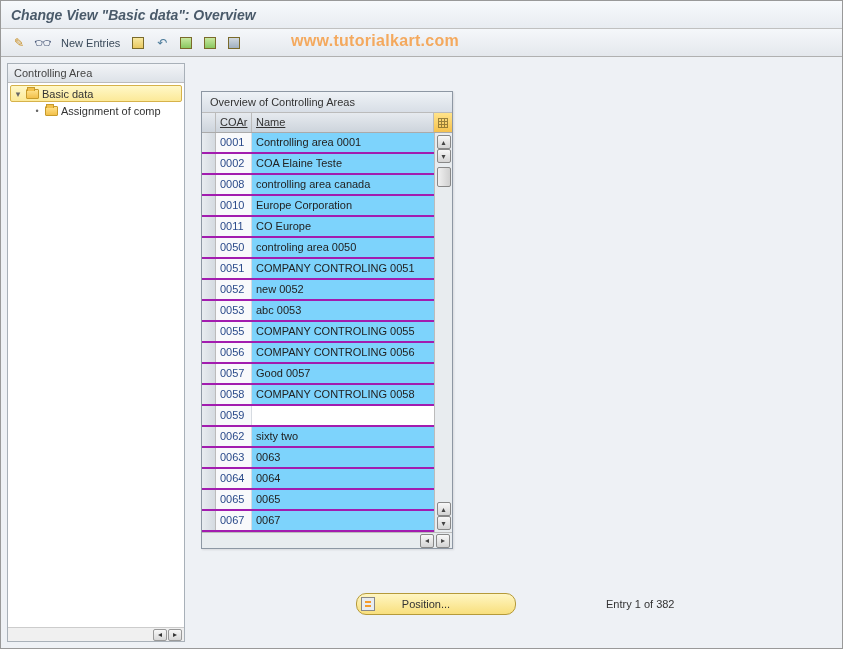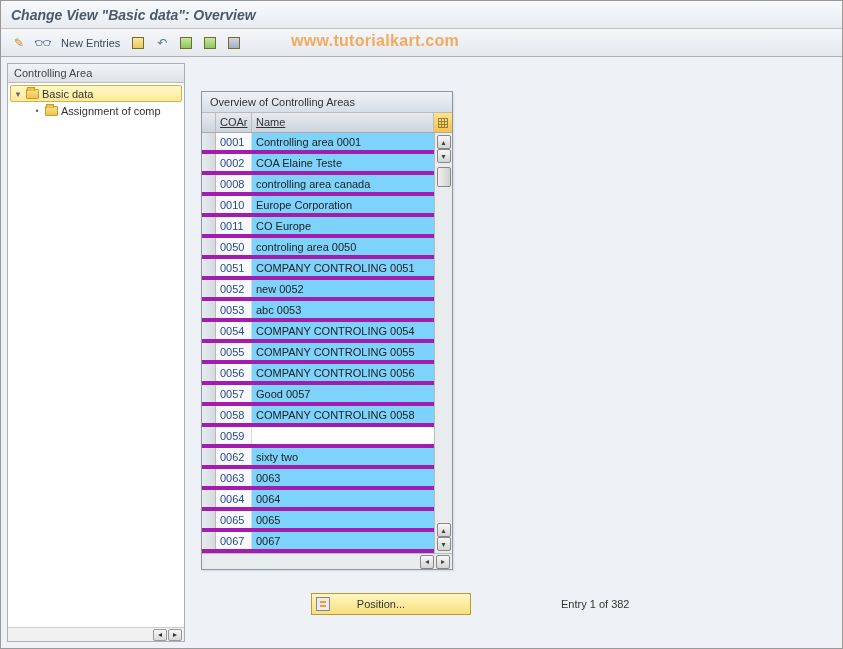--- a/index.html
+++ b/index.html
@@ -208,21 +208,21 @@
   }
   .table-body-wrap {
     display: flex;
   }
   .table-rows {
     flex: 1;
   }
   .table-row {
     display: flex;
     height: 21px;
-    border-bottom: 4px solid #a21caf;
+    border-bottom: 2px solid #a21caf;
   }
   .td-rowsel {
     width: 14px;
     background: linear-gradient(to right, #e8ecf0, #d4dae0);
     border-right: 1px solid #bbb;
     cursor: pointer;
   }
   .td-coar {
     width: 36px;
     padding: 3px 4px;
@@ -286,27 +286,28 @@
     display: flex;
     align-items: center;
     gap: 90px;
   }
   .position-btn {
     display: flex;
     align-items: center;
     height: 22px;
     background: linear-gradient(to bottom, #fff6c2, #f8df7d);
     border: 1px solid #b59a3a;
-    border-radius: 0;
+    border-radius: 10px;
     padding: 0 24px 0 4px;
     cursor: pointer;
     gap: 6px;
     width: 160px;
     justify-content: center;
     position: relative;
+    margin-left: 45px;
   }
   .position-btn .pos-icon {
     position: absolute;
     left: 4px;
     width: 14px; height: 14px;
     background: #e8ecf0;
     border: 1px solid #888;
     display: flex;
     align-items: center; justify-content: center;
   }
@@ -432,25 +433,20 @@
               <div class="td-coar">0052</div>
               <div class="td-name">new 0052</div>
             </div>
             <div class="table-row">
               <div class="td-rowsel"></div>
               <div class="td-coar">0053</div>
               <div class="td-name">abc 0053</div>
             </div>
             <div class="table-row">
               <div class="td-rowsel"></div>
-              <div class="td-coar">0054</div>
-              <div class="td-name">COMPANY CONTROLING 0054</div>
-            </div>
-            <div class="table-row">
-              <div class="td-rowsel"></div>
               <div class="td-coar">0055</div>
               <div class="td-name">COMPANY CONTROLING 0055</div>
             </div>
             <div class="table-row">
               <div class="td-rowsel"></div>
               <div class="td-coar">0056</div>
               <div class="td-name">COMPANY CONTROLING 0056</div>
             </div>
             <div class="table-row">
               <div class="td-rowsel"></div>

